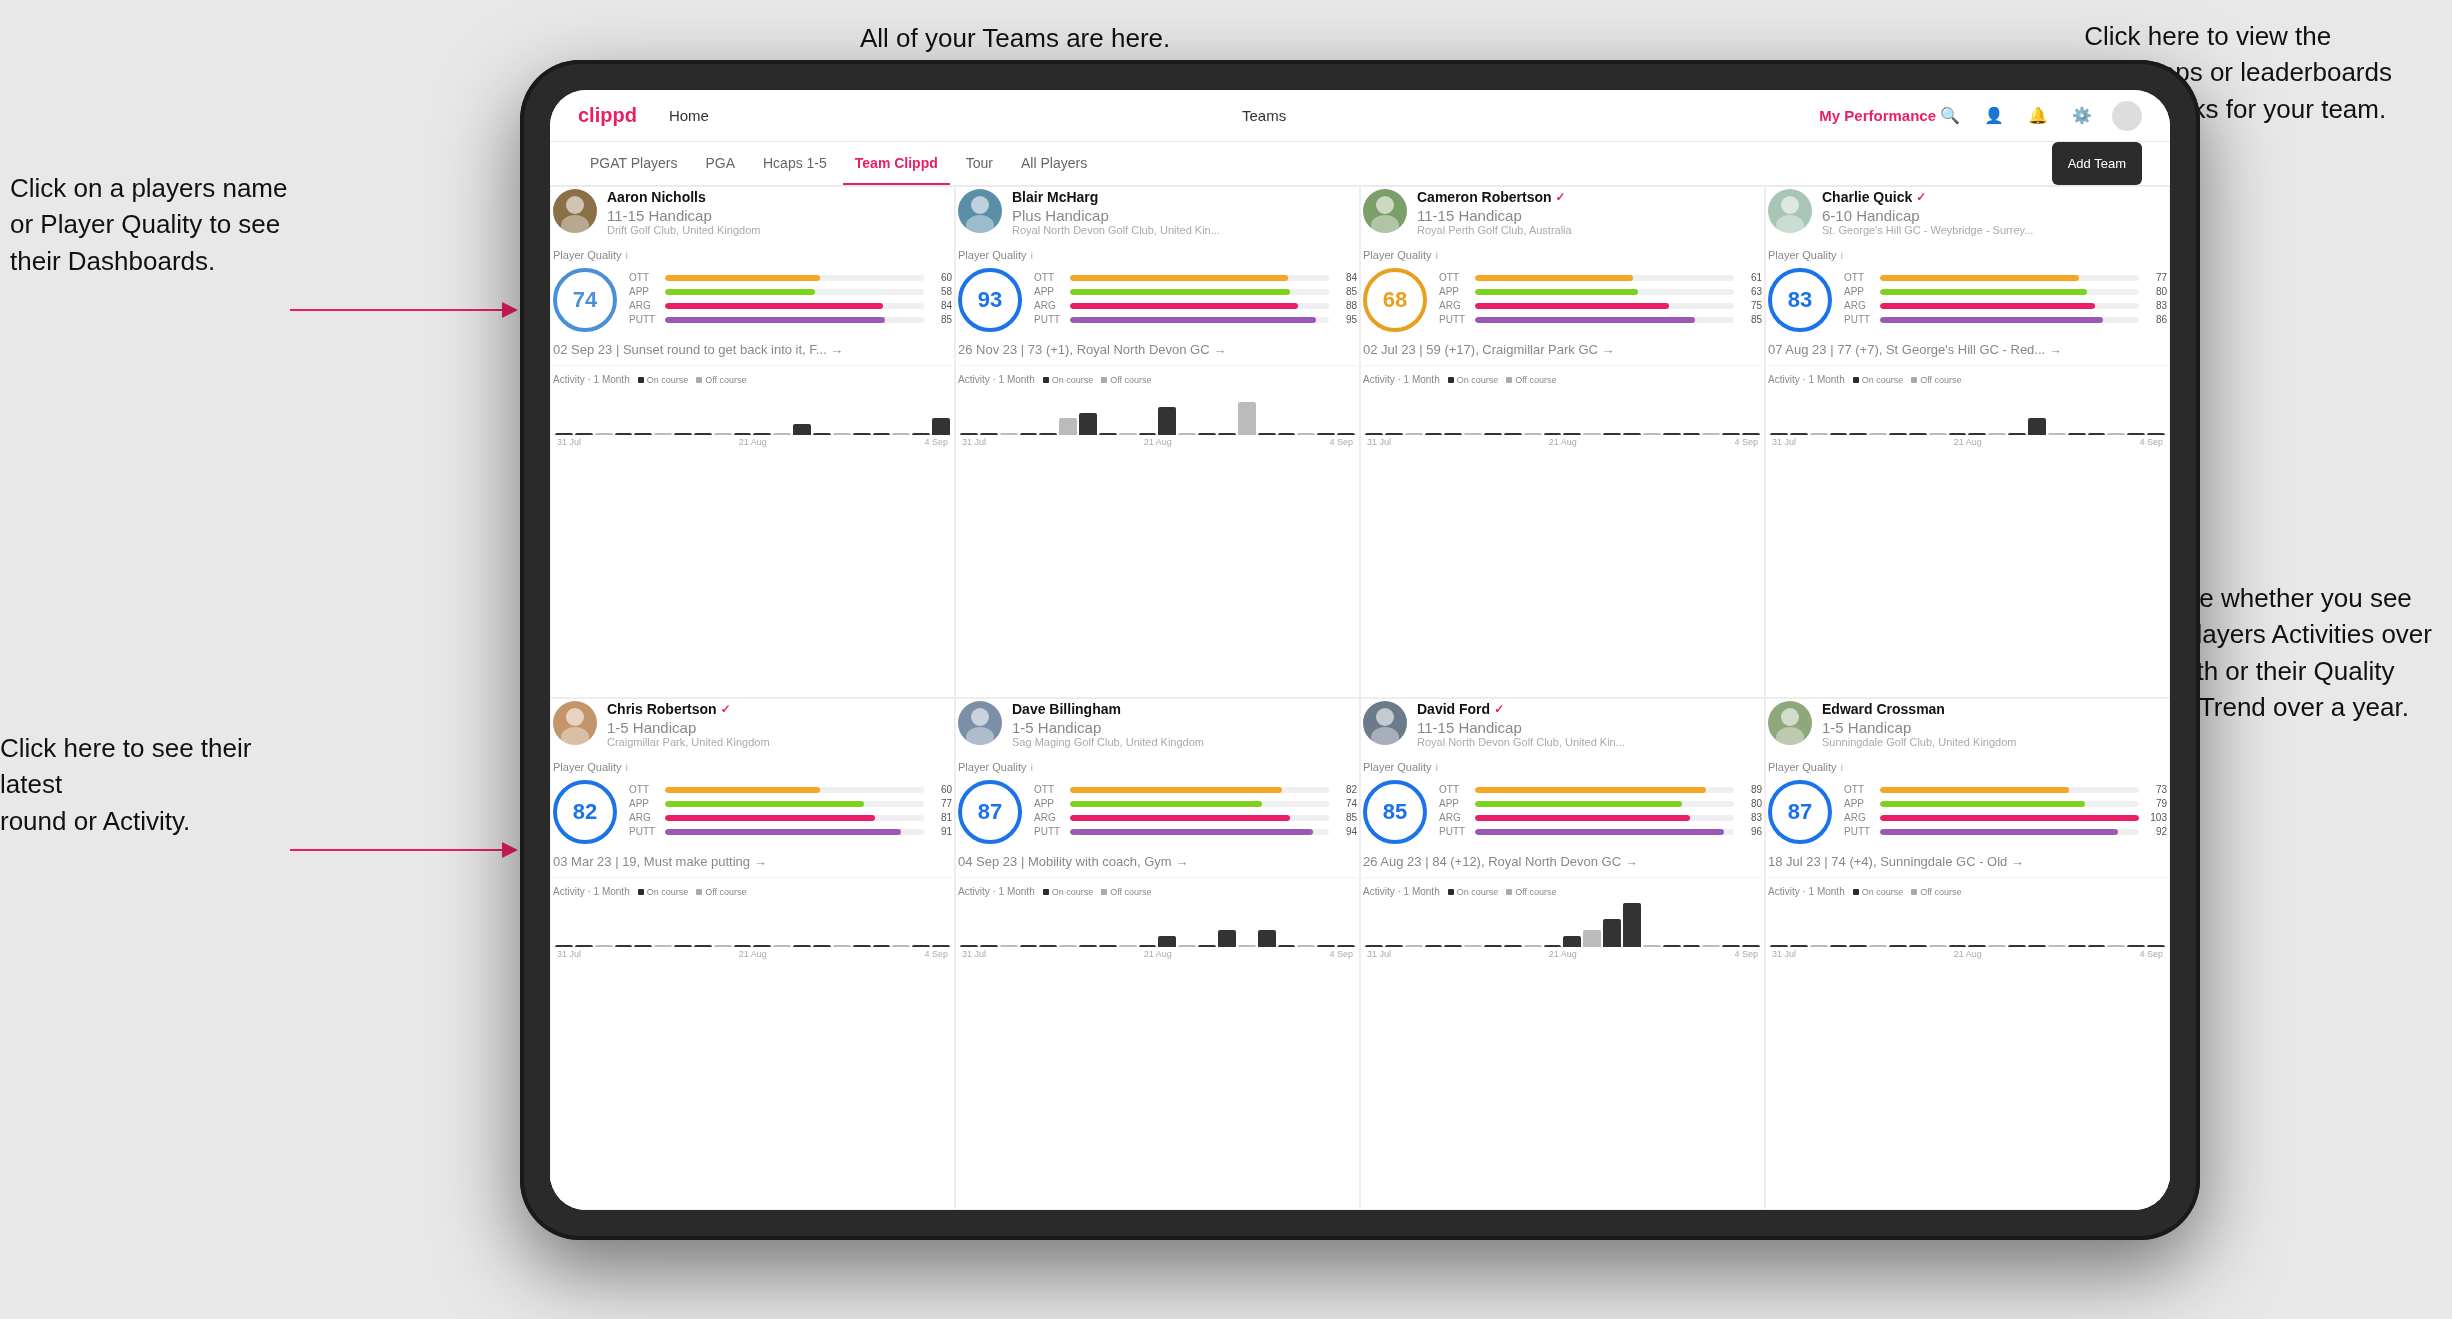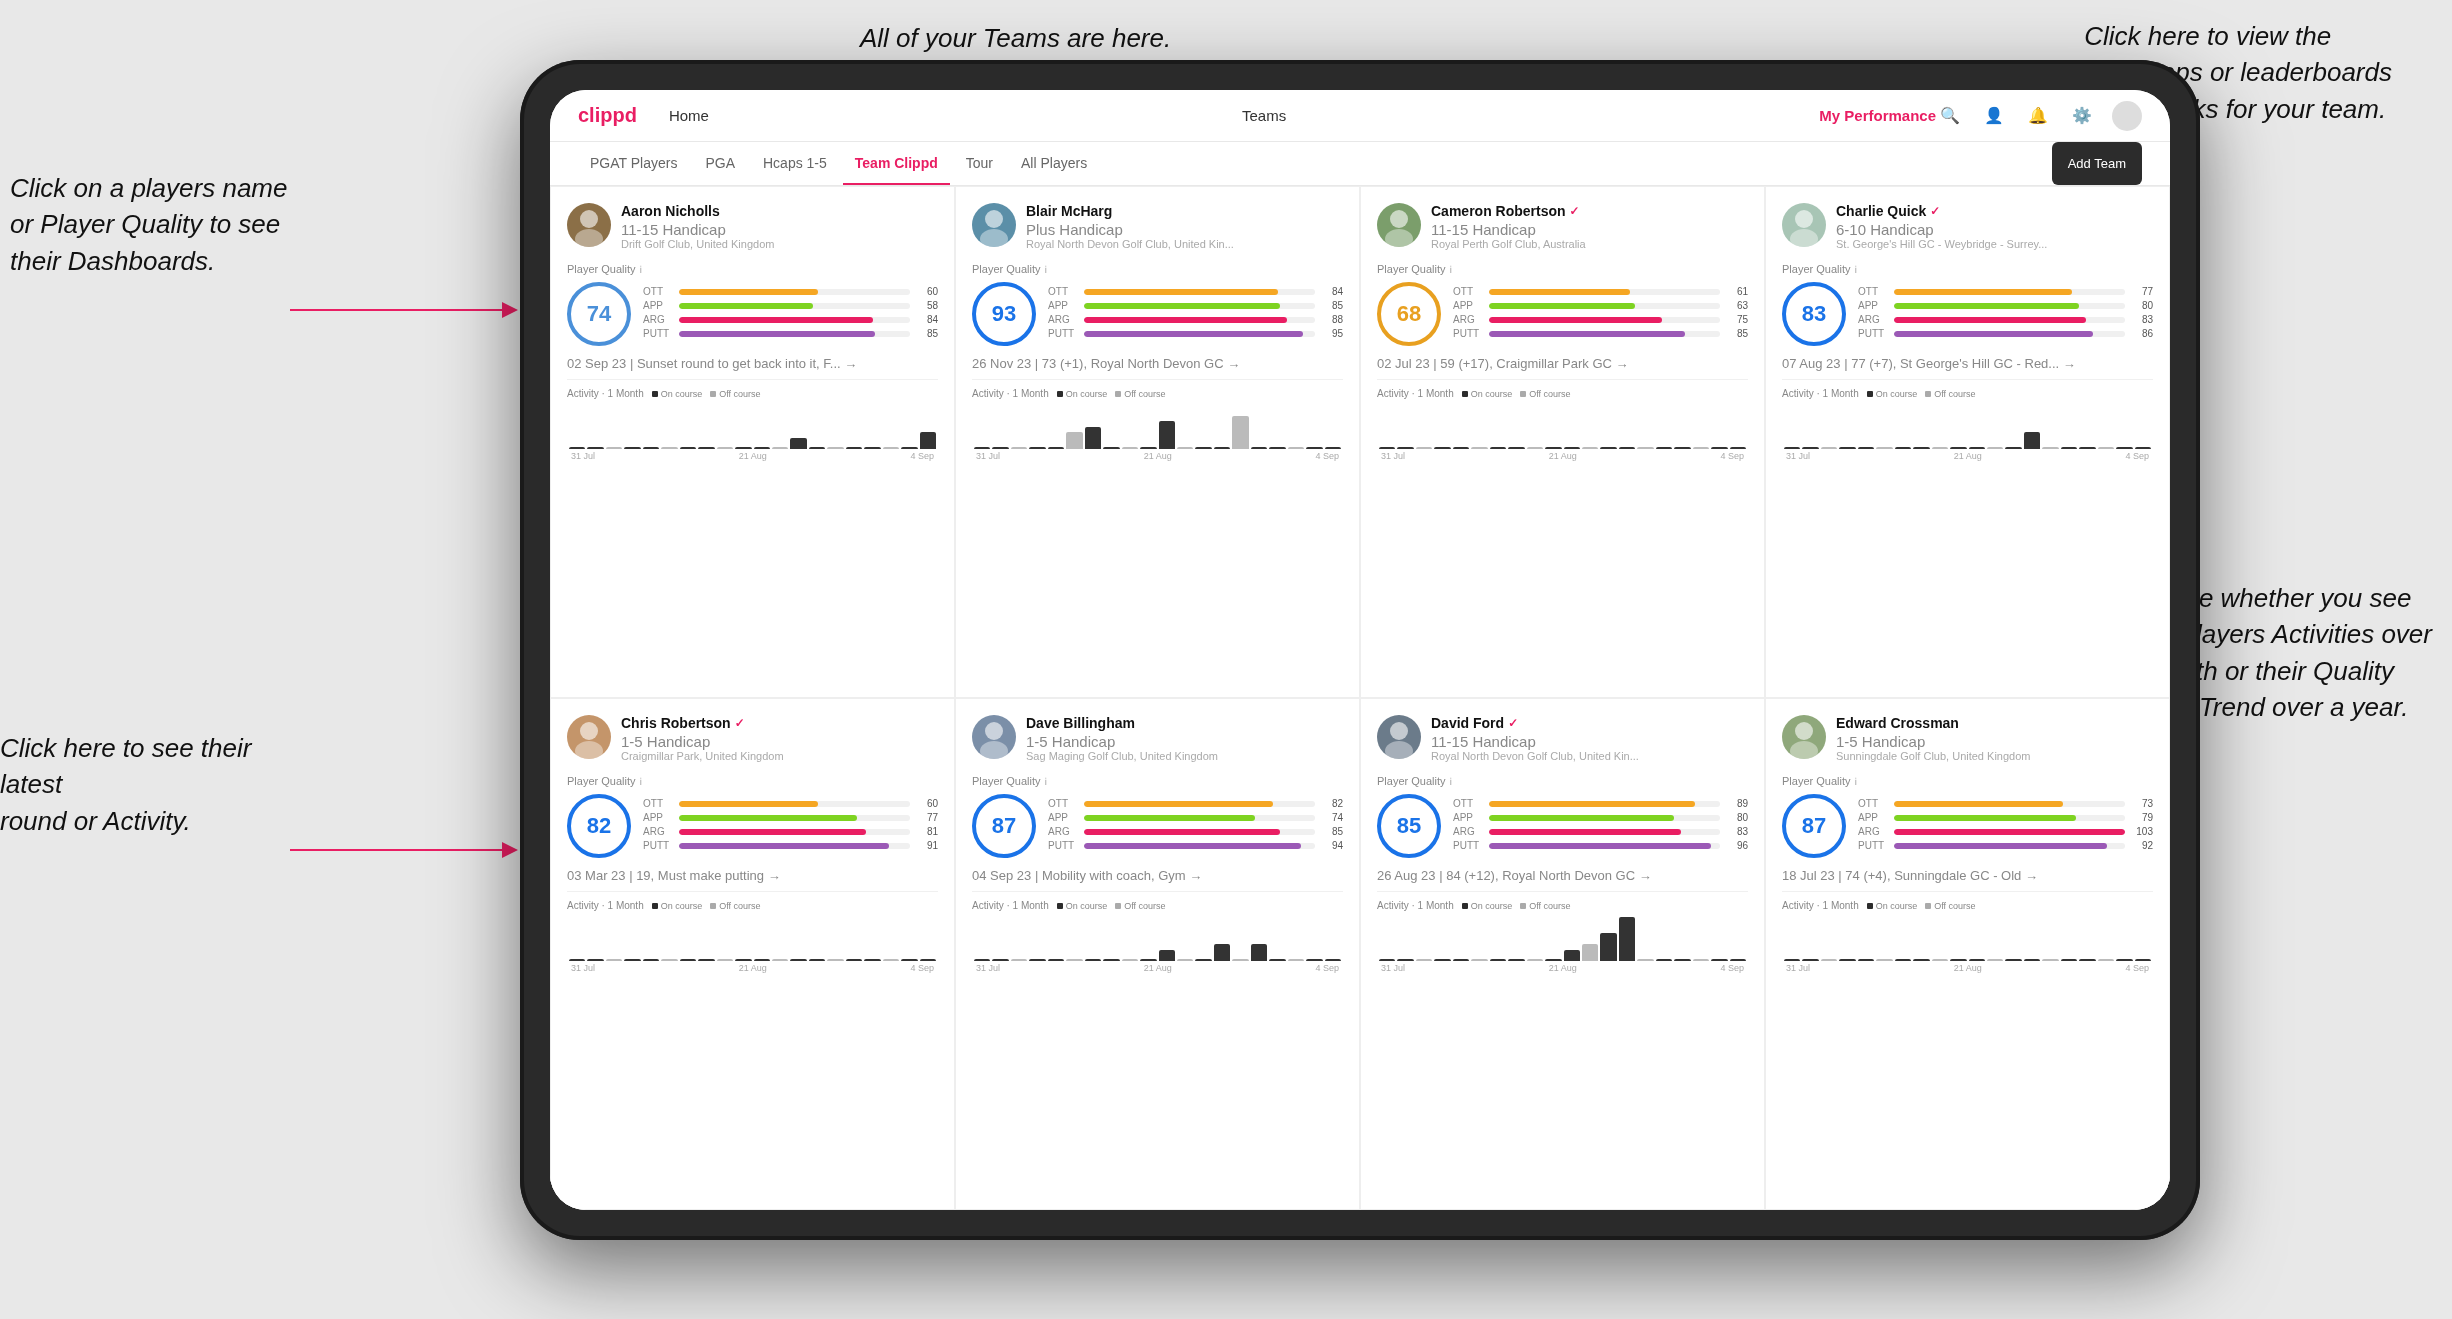--- a/index.html
+++ b/index.html
@@ -213,21 +213,21 @@
       grid-template-columns: repeat(4, 1fr);
       gap: 0;
       flex: 1;
       overflow-y: auto;
       background: #f7f7f7;
     }
 
     .player-card {
       background: #fff;
       border: 1px solid #eee;
-      padding: 16px;
+      padding: 2px;
       cursor: pointer;
     }
 
     .player-header {
       display: flex;
       align-items: flex-start;
       gap: 10px;
       margin-bottom: 12px;
     }
 
@@ -437,21 +437,20 @@
     
     .screen-content {
       display: flex;
       flex-direction: column;
       height: 100%;
     }
 
     
     .callout {
       position: absolute;
-      font-style: italic;
     }
 
     .callout-text {
       font-size: 26px;
       line-height: 1.4;
       color: #111;
       font-family: -apple-system, BlinkMacSystemFont, 'Segoe UI', sans-serif;
     }
   </style>
 </head>

